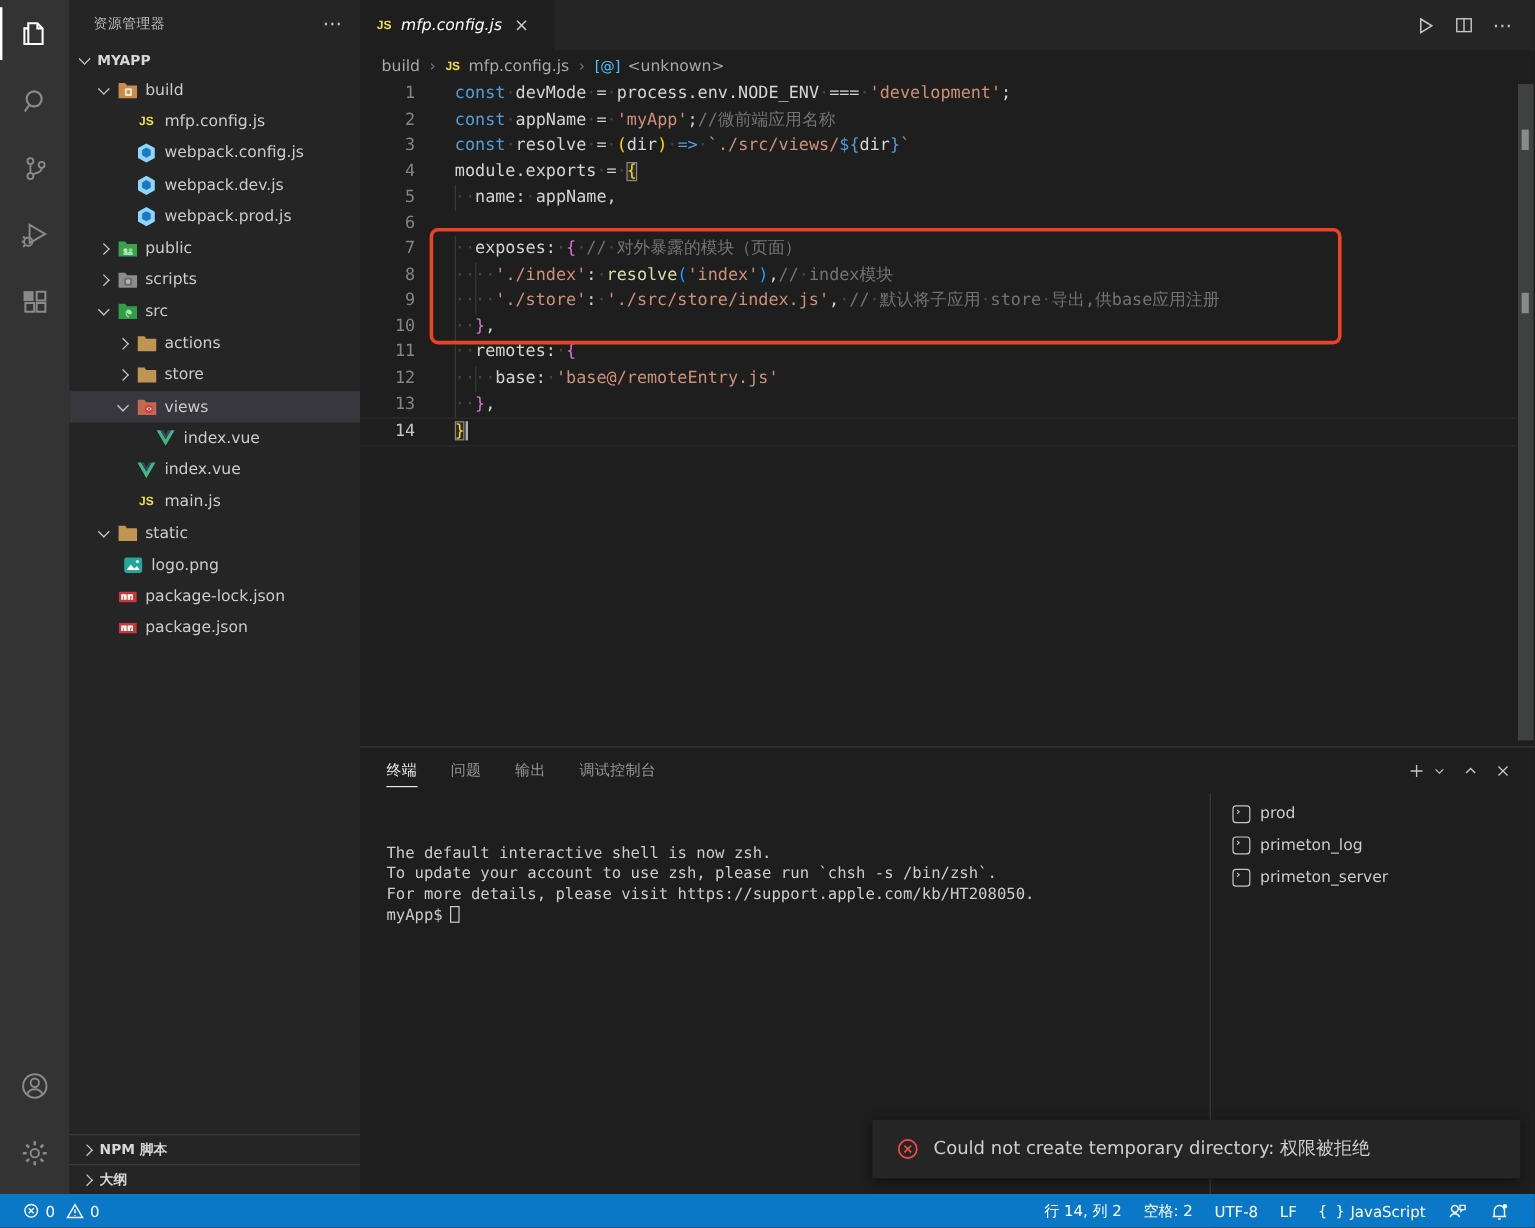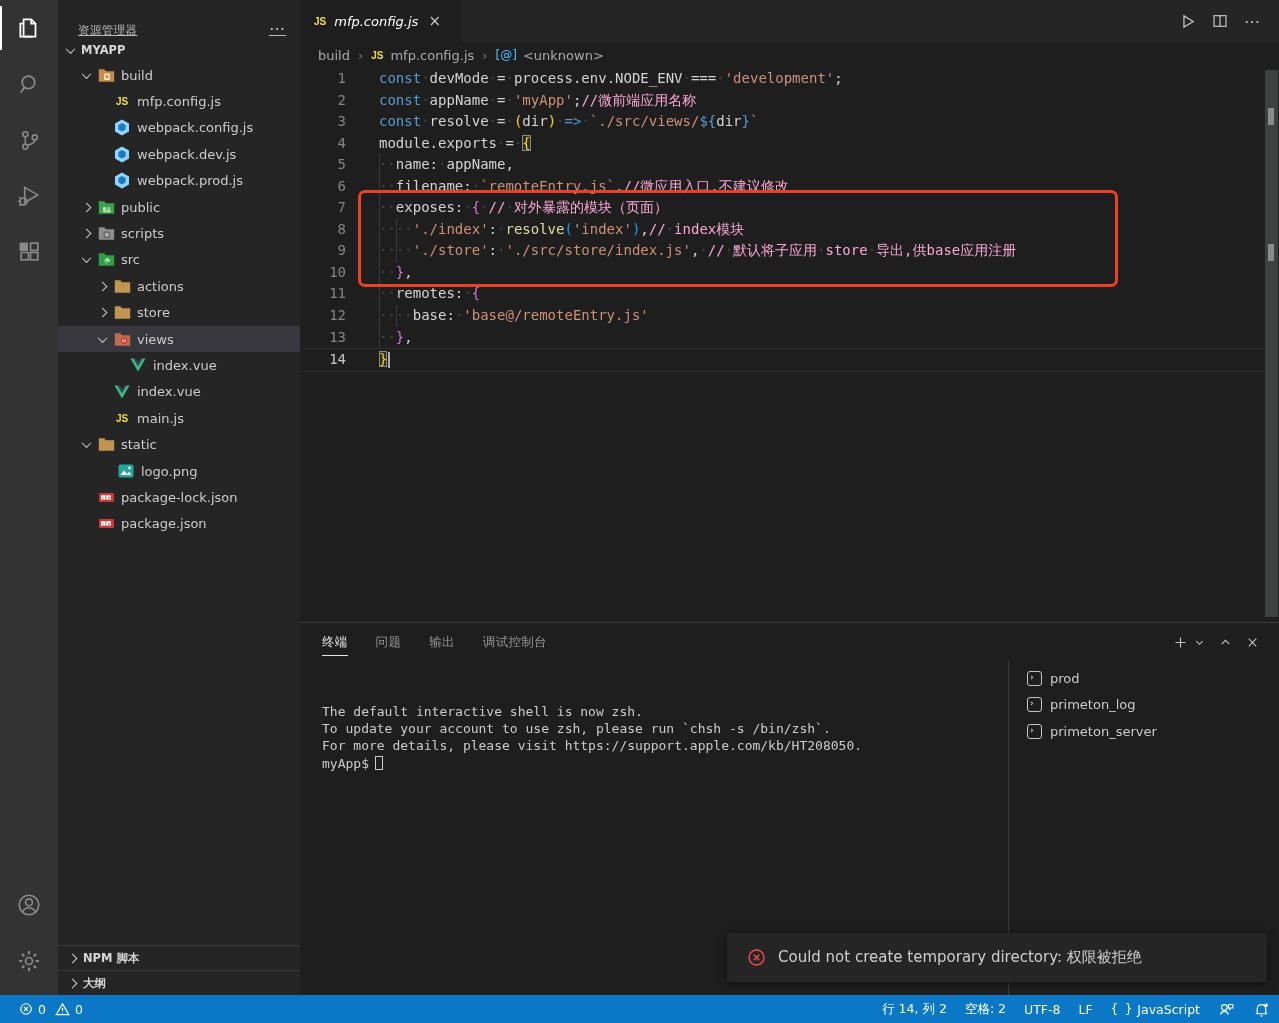--- a/index.html
+++ b/index.html
@@ -8,21 +8,21 @@
 
   
   .activitybar { position:absolute; left:0; top:0; width:58px; height:995px; background:#333333; z-index:5; }
   .ab-item { width:58px; height:56px; display:flex; align-items:center; justify-content:center; color:#8a8a8a; cursor:pointer; position:relative; }
   .ab-item.active { color:#ffffff; }
   .ab-item.active::before { content:""; position:absolute; left:0; top:6px; bottom:6px; width:2px; background:#ffffff; }
   .ab-bottom { position:absolute; bottom:6px; left:0; }
 
   
   .sidebar { position:absolute; left:58px; top:0; width:242px; height:995px; background:#252526; }
-  .sb-header { height:38px; display:flex; align-items:flex-end; padding:0 14px 0 20px; font-size:11.5px; color:#bbbbbb; letter-spacing:.4px;text-decoration:underline; }
+  .sb-header { height:38px; display:flex; align-items:center; padding:0 14px 0 20px; font-size:11.5px; color:#bbbbbb; letter-spacing:.4px; }
   .sb-header .spacer { flex:1; }
   .more-dots { color:#c5c5c5; font-size:16px; letter-spacing:1px; cursor:pointer; }
   .section-head { height:24px; display:flex; align-items:center; font-weight:bold; font-size:11.5px; color:#d7d7d7; padding-left:4px; cursor:pointer; }
   .chev { width:7px; height:7px; border-right:1.3px solid #cccccc; border-bottom:1.3px solid #cccccc; display:inline-block; margin:0 7px 0 5px; flex:none; }
   .chev.right { transform:rotate(-45deg); }
   .chev.down  { transform:rotate(45deg) translate(-1px,-1px); }
   .chevsp { width:19px; flex:none; display:inline-block; }
   .tree { font-size:13px; }
   .trow { height:26.4px; display:flex; align-items:center; cursor:pointer; white-space:nowrap; }
   .trow.sel { background:#37373d; }
@@ -46,21 +46,21 @@
 
   .code { position:absolute; left:0; top:68px; right:15px; bottom:0; font-family:"DejaVu Sans Mono","Liberation Mono",monospace; font-size:14px; line-height:21.54px; }
   .cline { display:flex; white-space:pre; position:relative; }
   .cline.cur { border-top:1px solid #2b2b2b; border-bottom:1px solid #2b2b2b; }
   .lnum { width:46px; text-align:right; color:#858585; flex:none; user-select:none; cursor:pointer; }
   .cline.cur .lnum { color:#c6c6c6; }
   .ltext { margin-left:33px; position:relative; }
   .guide { position:absolute; top:0; bottom:0; border-left:1px solid #3a3a3a; }
   .ws { color:#454545; }
   .tk-k { color:#569cd6; } .tk-d { color:#d4d4d4; } .tk-o { color:#d4d4d4; }
-  .tk-s { color:#ce9178; } .tk-c { color:#f9a8d4; } .tk-fn { color:#dcdcaa; }
+  .tk-s { color:#ce9178; } .tk-c { color:#737373; } .tk-fn { color:#dcdcaa; }
   .tk-b1 { color:#ffd700; } .tk-b2 { color:#da70d6; } .tk-b3 { color:#179fff; }
   .match { outline:1px solid #888888; outline-offset:-1px; background:rgba(90,90,90,.25); }
   .caret { display:inline-block; width:1.5px; height:16px; background:#aeafad; vertical-align:middle; margin-left:1px; }
   .annotation { position:absolute; left:58px; top:122px; width:760px; height:97px; border:3px solid #ee4123; border-radius:7px; z-index:4; pointer-events:none; }
   .scrollbar { position:absolute; right:0; top:68px; width:15px; bottom:0; }
   .sb-slider { position:absolute; left:1px; right:1px; top:2px; height:547px; background:#3f4040; cursor:pointer; }
   .sb-mark { position:absolute; left:4px; width:6px; height:17px; background:#8a8a8a; }
 
   
   .panel { position:absolute; left:300px; top:622px; right:0; height:466px; background:#1e1e1e; border-top:1px solid #3c3c3c; }
@@ -77,21 +77,21 @@
   .tl-item { height:26.5px; display:flex; align-items:center; padding-left:18px; font-size:13px; cursor:pointer; color:#cccccc; }
   .tl-ic { width:15px; height:15px; border:1px solid #c5c5c5; border-radius:3px; margin-right:8px; flex:none; font-size:9px; display:flex; align-items:flex-start; justify-content:flex-start; padding:0 0 0 2px; color:#c5c5c5; font-weight:bold; }
 
   
   .toast { position:absolute; right:12px; bottom:41px; width:540px; height:49px; background:#252526; box-shadow:0 2px 8px rgba(0,0,0,.5); display:flex; align-items:center; padding:0 16px 0 20px; z-index:20; font-size:15px; color:#cfcfcf; }
   .toast .err-ic { margin-right:12px; display:flex; }
 
   
   .statusbar { position:absolute; left:0; bottom:0; width:1279px; height:28px; background:#0a78c7; color:#ffffff; display:flex; align-items:center; font-size:12.5px; z-index:30; }
   .st-left { display:flex; align-items:center; padding-left:10px; gap:4px; }
-  .st-right { margin-left:auto; display:flex; align-items:flex-start; }
+  .st-right { margin-left:auto; display:flex; align-items:flex-start; padding-right:12px; }
   .st-item { padding:0 9px; height:28px; display:flex; align-items:center; gap:5px; cursor:pointer; white-space:nowrap; }
   .braces { font-family:"DejaVu Sans Mono",monospace; font-size:12px; }
   svg { display:block; }
 </style>
 </head>
 <body>
 
 <div class="activitybar">
   <div class="ab-item active">
     <span>
@@ -313,21 +313,21 @@
       </div>
       <div class="trow" style="padding-left: 20px;">
         <span class="chev down"></span>
         <span class="fic">
           <svg width="17" height="15" viewBox="0 0 17 15">
             <path d="M.8 1.2h5.5l1.6 2.1h8.3v10.5H.8z" fill="#c09553"></path>
           </svg>
         </span>
         <span>static</span>
       </div>
-      <div class="trow" style="padding-left: 40px;">
+      <div class="trow" style="padding-left: 25px;">
         <span class="chevsp"></span>
         <span class="fic">
           <svg width="16" height="14" viewBox="0 0 16 14">
             <rect x=".5" y=".5" width="15" height="13" rx="2" fill="#26a69a"></rect>
             <path d="M2.5 11l3.5-4.5L9 10l2-2.3 2.5 3.3z" fill="#ffffff"></path>
             <circle cx="11.5" cy="4" r="1.4" fill="#d9f2ef"></circle>
           </svg>
         </span>
         <span>logo.png</span>
       </div>
@@ -395,21 +395,21 @@
     <span class="sym">[@]</span>
     <span class="crumb" style="margin-left:4px">&lt;unknown&gt;</span>
   </div>
   <div class="code">
     <div>
         <div class="cline"><span class="lnum">1</span><span class="ltext"><span class="tk-k">const</span><span class="ws">·</span><span class="tk-d">devMode</span><span class="ws">·</span><span class="tk-o">=</span><span class="ws">·</span><span class="tk-d">process.env.NODE_ENV</span><span class="ws">·</span><span class="tk-o">===</span><span class="ws">·</span><span class="tk-s">'development'</span><span class="tk-o">;</span></span></div>
         <div class="cline"><span class="lnum">2</span><span class="ltext"><span class="tk-k">const</span><span class="ws">·</span><span class="tk-d">appName</span><span class="ws">·</span><span class="tk-o">=</span><span class="ws">·</span><span class="tk-s">'myApp'</span><span class="tk-o">;</span><span class="tk-c">//微前端应用名称</span></span></div>
         <div class="cline"><span class="lnum">3</span><span class="ltext"><span class="tk-k">const</span><span class="ws">·</span><span class="tk-d">resolve</span><span class="ws">·</span><span class="tk-o">=</span><span class="ws">·</span><span class="tk-b1">(</span><span class="tk-d">dir</span><span class="tk-b1">)</span><span class="ws">·</span><span class="tk-k">=&gt;</span><span class="ws">·</span><span class="tk-s">`./src/views/</span><span class="tk-k">${</span><span class="tk-d">dir</span><span class="tk-k">}</span><span class="tk-s">`</span></span></div>
         <div class="cline"><span class="lnum">4</span><span class="ltext"><span class="tk-d">module.exports</span><span class="ws">·</span><span class="tk-o">=</span><span class="ws">·</span><span class="tk-b1 match">{</span></span></div>
         <div class="cline"><span class="lnum">5</span><span class="ltext"><span class="guide" style="left: 0ch;"></span><span class="ws">··</span><span class="tk-d">name:</span><span class="ws">·</span><span class="tk-d">appName,</span></span></div>
-        <div class="cline"><span class="lnum">6</span><span class="ltext"><span class="guide" style="left: 0ch;"></span><span class="ws">··</span><span class="tk-d">filename:</span><span class="ws">·</span><span class="tk-s">`remoteEntry.js`</span><span class="tk-o">,</span><span class="tk-c">//微应用入口,不建议修改</span></span></div>
+        <div class="cline"><span class="lnum">6</span></div>
         <div class="cline"><span class="lnum">7</span><span class="ltext"><span class="guide" style="left: 0ch;"></span><span class="ws">··</span><span class="tk-d">exposes:</span><span class="ws">·</span><span class="tk-b2">{</span><span class="ws">·</span><span class="tk-c">//</span><span class="ws">·</span><span class="tk-c">对外暴露的模块（页面）</span></span></div>
         <div class="cline"><span class="lnum">8</span><span class="ltext"><span class="guide" style="left: 0ch;"></span><span class="guide" style="left: 2ch;"></span><span class="ws">····</span><span class="tk-s">'./index'</span><span class="tk-o">:</span><span class="ws">·</span><span class="tk-fn">resolve</span><span class="tk-b3">(</span><span class="tk-s">'index'</span><span class="tk-b3">)</span><span class="tk-o">,</span><span class="tk-c">//</span><span class="ws">·</span><span class="tk-c">index模块</span></span></div>
         <div class="cline"><span class="lnum">9</span><span class="ltext"><span class="guide" style="left: 0ch;"></span><span class="guide" style="left: 2ch;"></span><span class="ws">····</span><span class="tk-s">'./store'</span><span class="tk-o">:</span><span class="ws">·</span><span class="tk-s">'./src/store/index.js'</span><span class="tk-o">,</span><span class="ws">·</span><span class="tk-c">//</span><span class="ws">·</span><span class="tk-c">默认将子应用</span><span class="ws">·</span><span class="tk-c">store</span><span class="ws">·</span><span class="tk-c">导出,供base应用注册</span></span></div>
         <div class="cline"><span class="lnum">10</span><span class="ltext"><span class="guide" style="left: 0ch;"></span><span class="ws">··</span><span class="tk-b2">}</span><span class="tk-o">,</span></span></div>
         <div class="cline"><span class="lnum">11</span><span class="ltext"><span class="guide" style="left: 0ch;"></span><span class="ws">··</span><span class="tk-d">remotes:</span><span class="ws">·</span><span class="tk-b2">{</span></span></div>
         <div class="cline"><span class="lnum">12</span><span class="ltext"><span class="guide" style="left: 0ch;"></span><span class="guide" style="left: 2ch;"></span><span class="ws">····</span><span class="tk-d">base:</span><span class="ws">·</span><span class="tk-s">'base@/remoteEntry.js'</span></span></div>
         <div class="cline"><span class="lnum">13</span><span class="ltext"><span class="guide" style="left: 0ch;"></span><span class="ws">··</span><span class="tk-b2">}</span><span class="tk-o">,</span></span></div>
         <div class="cline cur"><span class="lnum">14</span><span class="ltext"><span class="tk-b1 match">}</span><span class="caret"></span></span></div>
       </div>
     <div class="annotation"></div>

